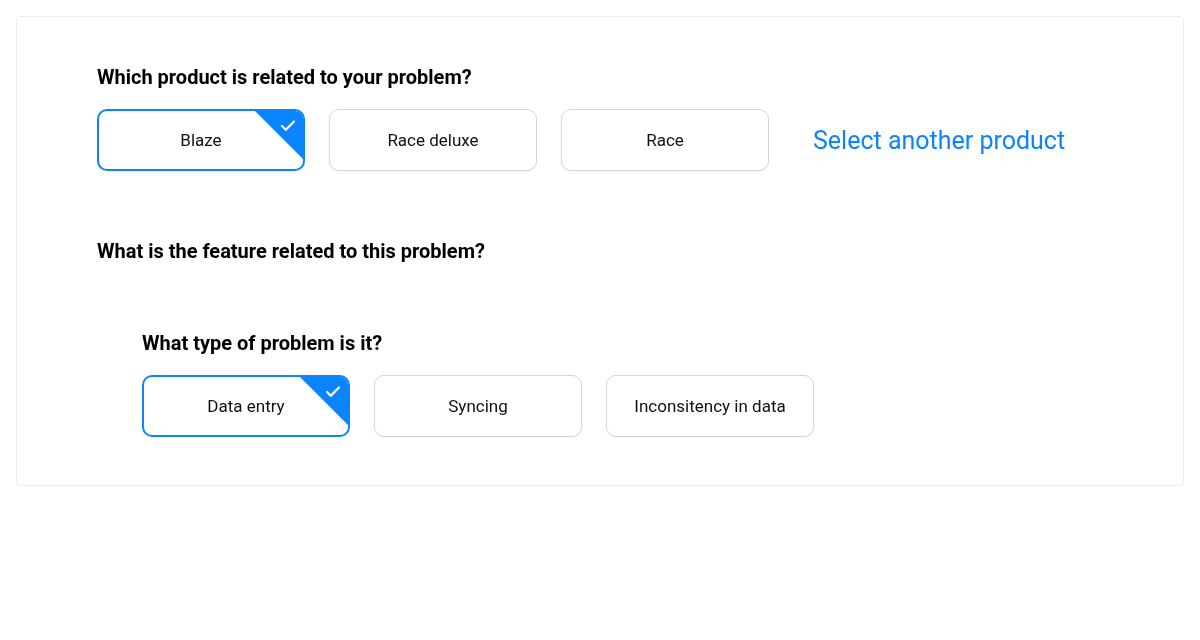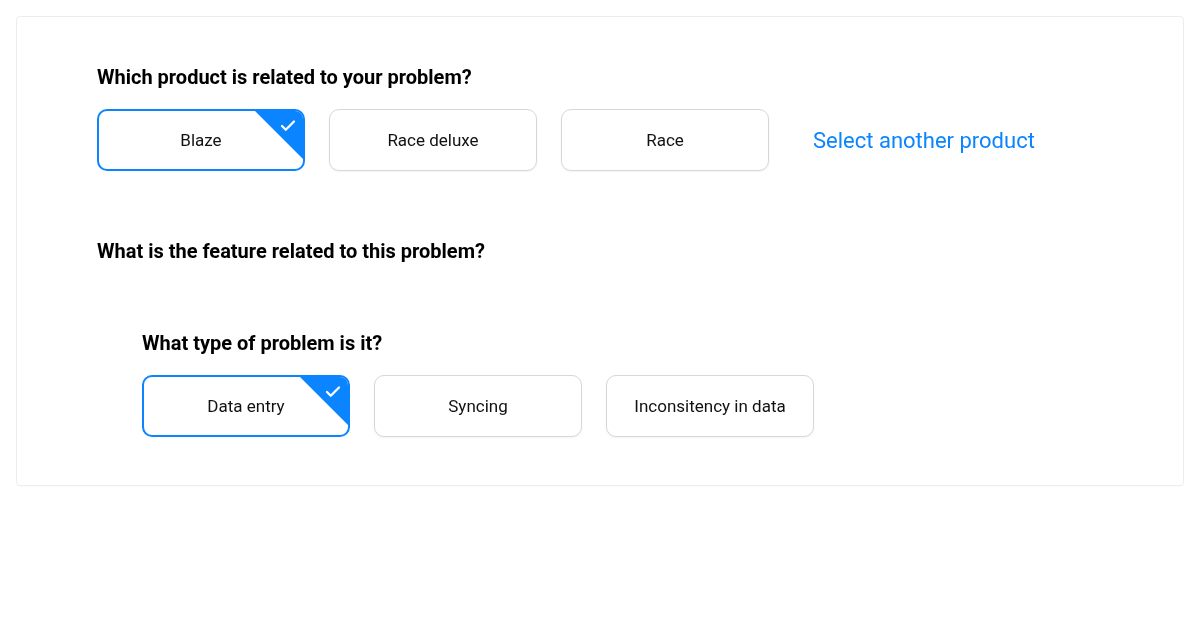--- a/index.html
+++ b/index.html
@@ -85,21 +85,21 @@
       display: flex;
       align-items: center;
       justify-content: center;
     }
 
     .check-wrap svg {
       display: block;
     }
 
     .link {
-      font-size: 22px;
+      font-size: 25px;
       color: #0a84ff;
       cursor: pointer;
       margin-left: 20px;
     }
   </style>
 </head>
 <body>
 
 <div class="card">
 

